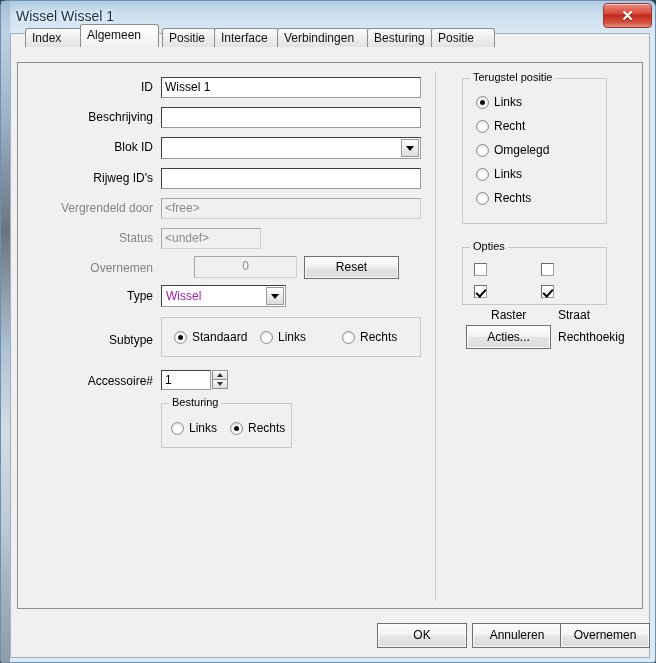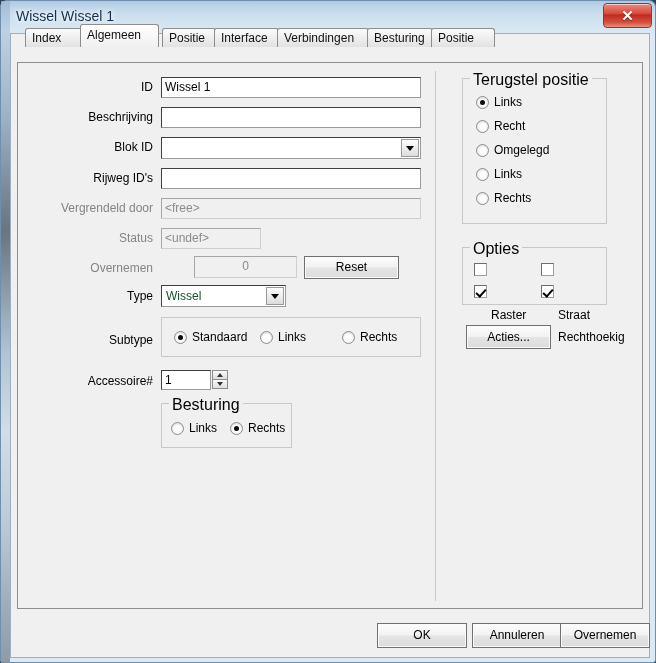--- a/index.html
+++ b/index.html
@@ -149,21 +149,21 @@
   }
   .textbox.center { text-align: center; }
 
   .combo {
     position: absolute;
     box-sizing: border-box;
     background: #fff;
     border: 1px solid #3f3f3f;
     border-right-color: #9a9a9a;
     border-bottom-color: #9a9a9a;
-    font-size: 12px; color: #14532d;
+    font-size: 12px; color: #a21caf;
     line-height: 20px;
     cursor: default;
   }
   .combo .val { position: absolute; left: 4px; top: 0; }
   .combo .arrowbox {
     position: absolute; right: 1px; top: 1px; bottom: 1px;
     width: 18px;
     background: linear-gradient(to bottom, #fdfdfd, #eeeeee 50%, #dcdcdc);
     border: 1px solid #9a9a9a;
     box-sizing: border-box;
@@ -191,21 +191,21 @@
 
   .groupbox {
     position: absolute;
     box-sizing: border-box;
     border: 1px solid #c8c8c8;
   }
   .groupbox > .gb-title {
     position: absolute; top: -8px; left: 7px;
     background: #f0f0f0;
     padding: 0 3px;
-    font-size: 16px; color: #000;
+    font-size: 11px; color: #000;
     white-space: nowrap;
   }
 
   .radio, .checkbox {
     position: absolute;
     font-size: 12px; color: #000;
     white-space: nowrap;
     cursor: pointer;
   }
   .radio .mark {

